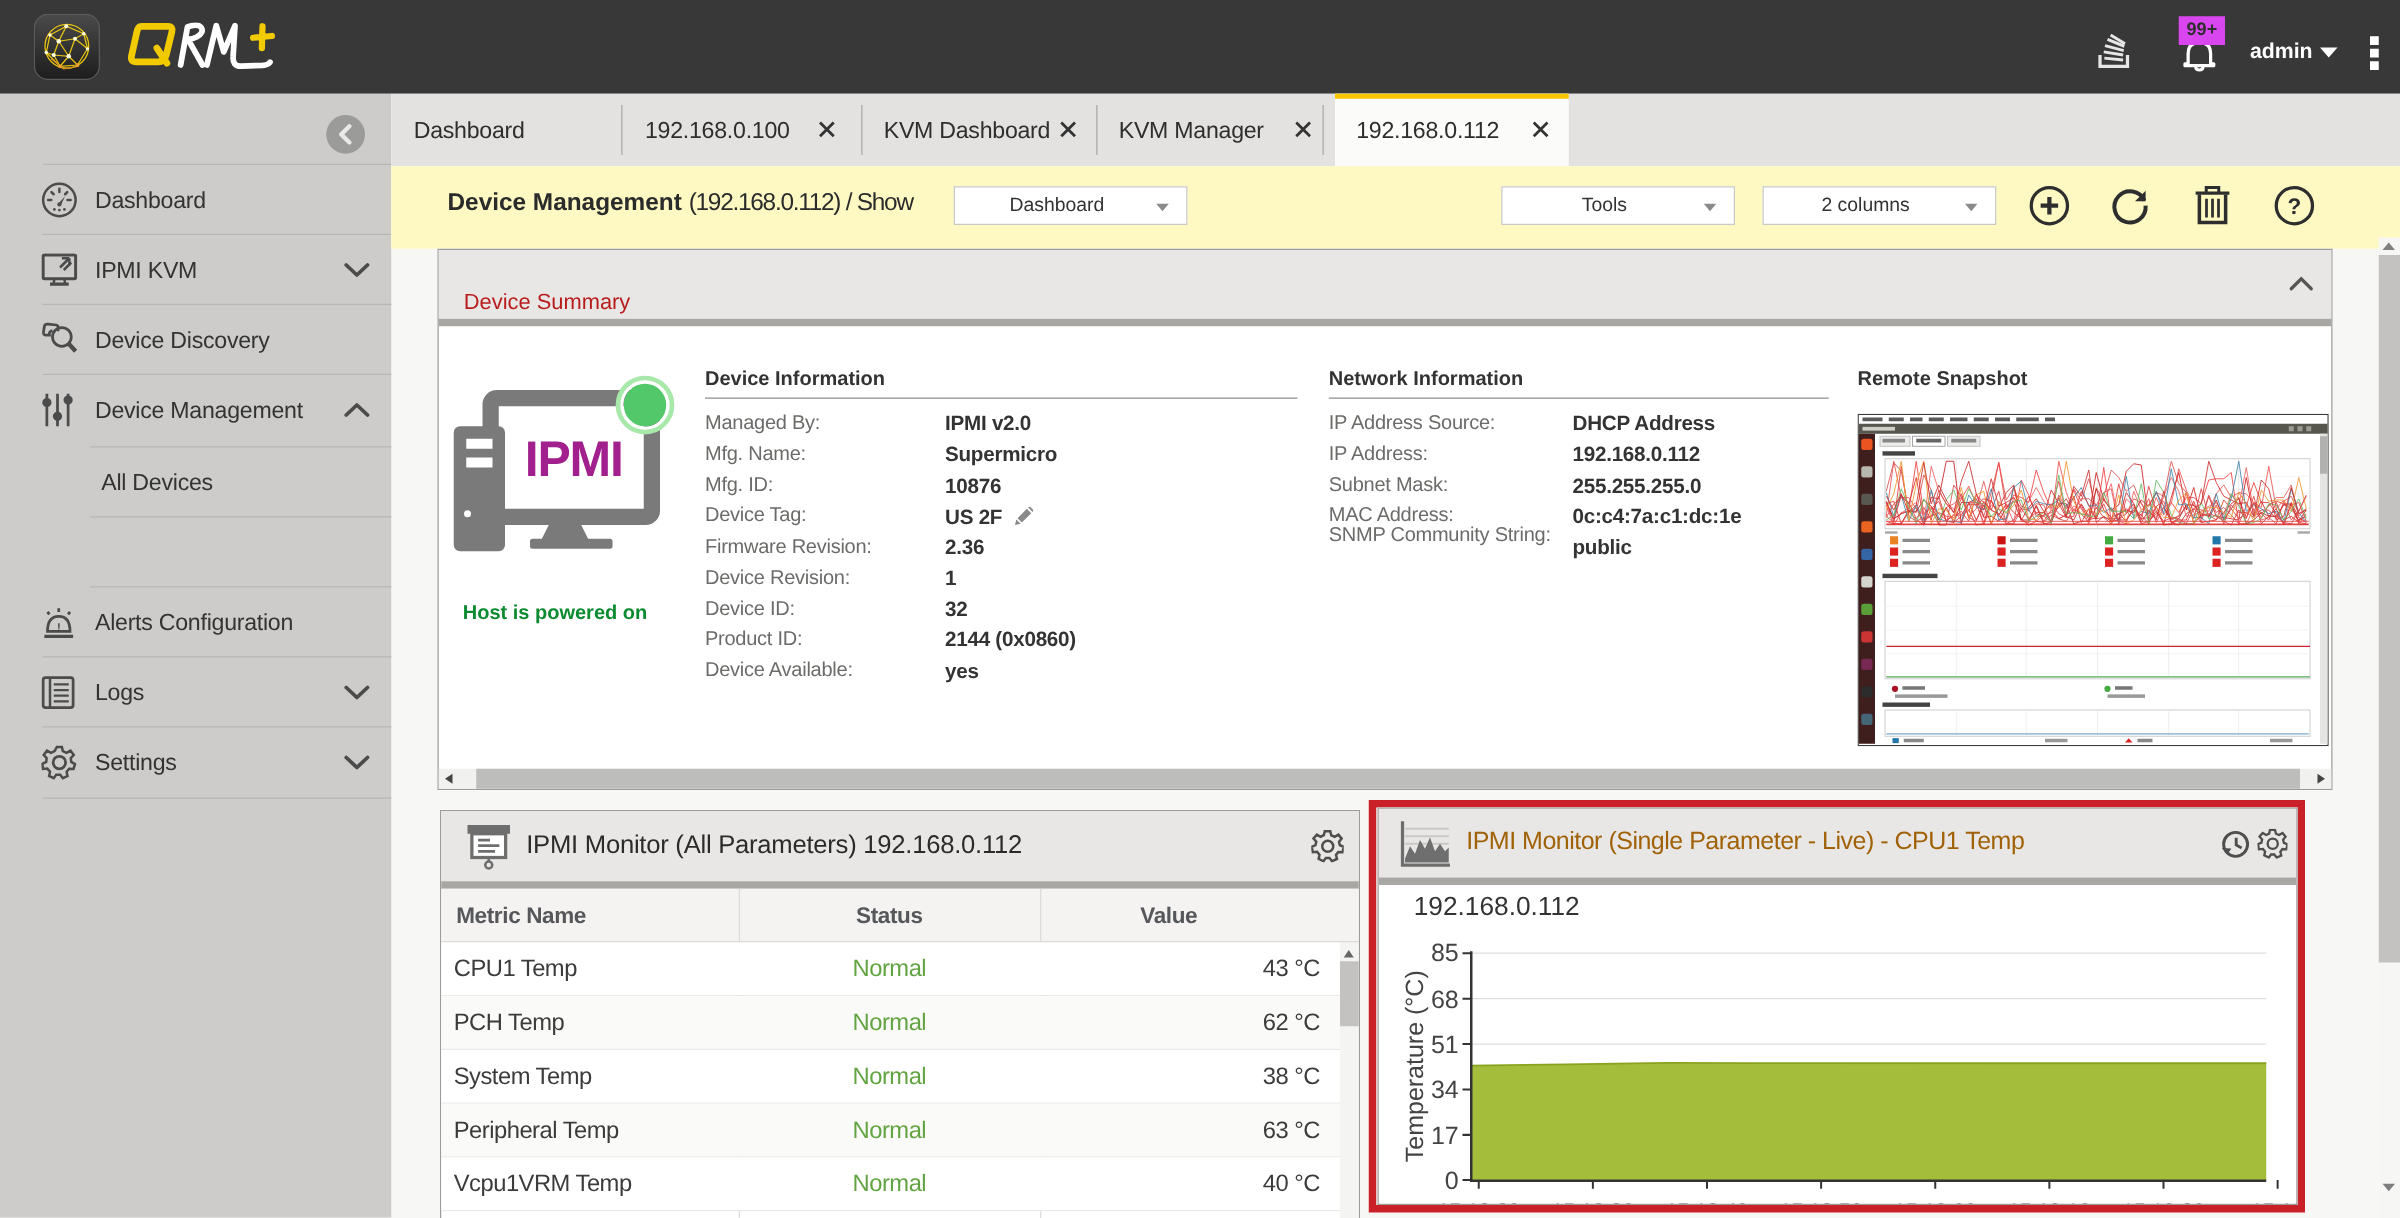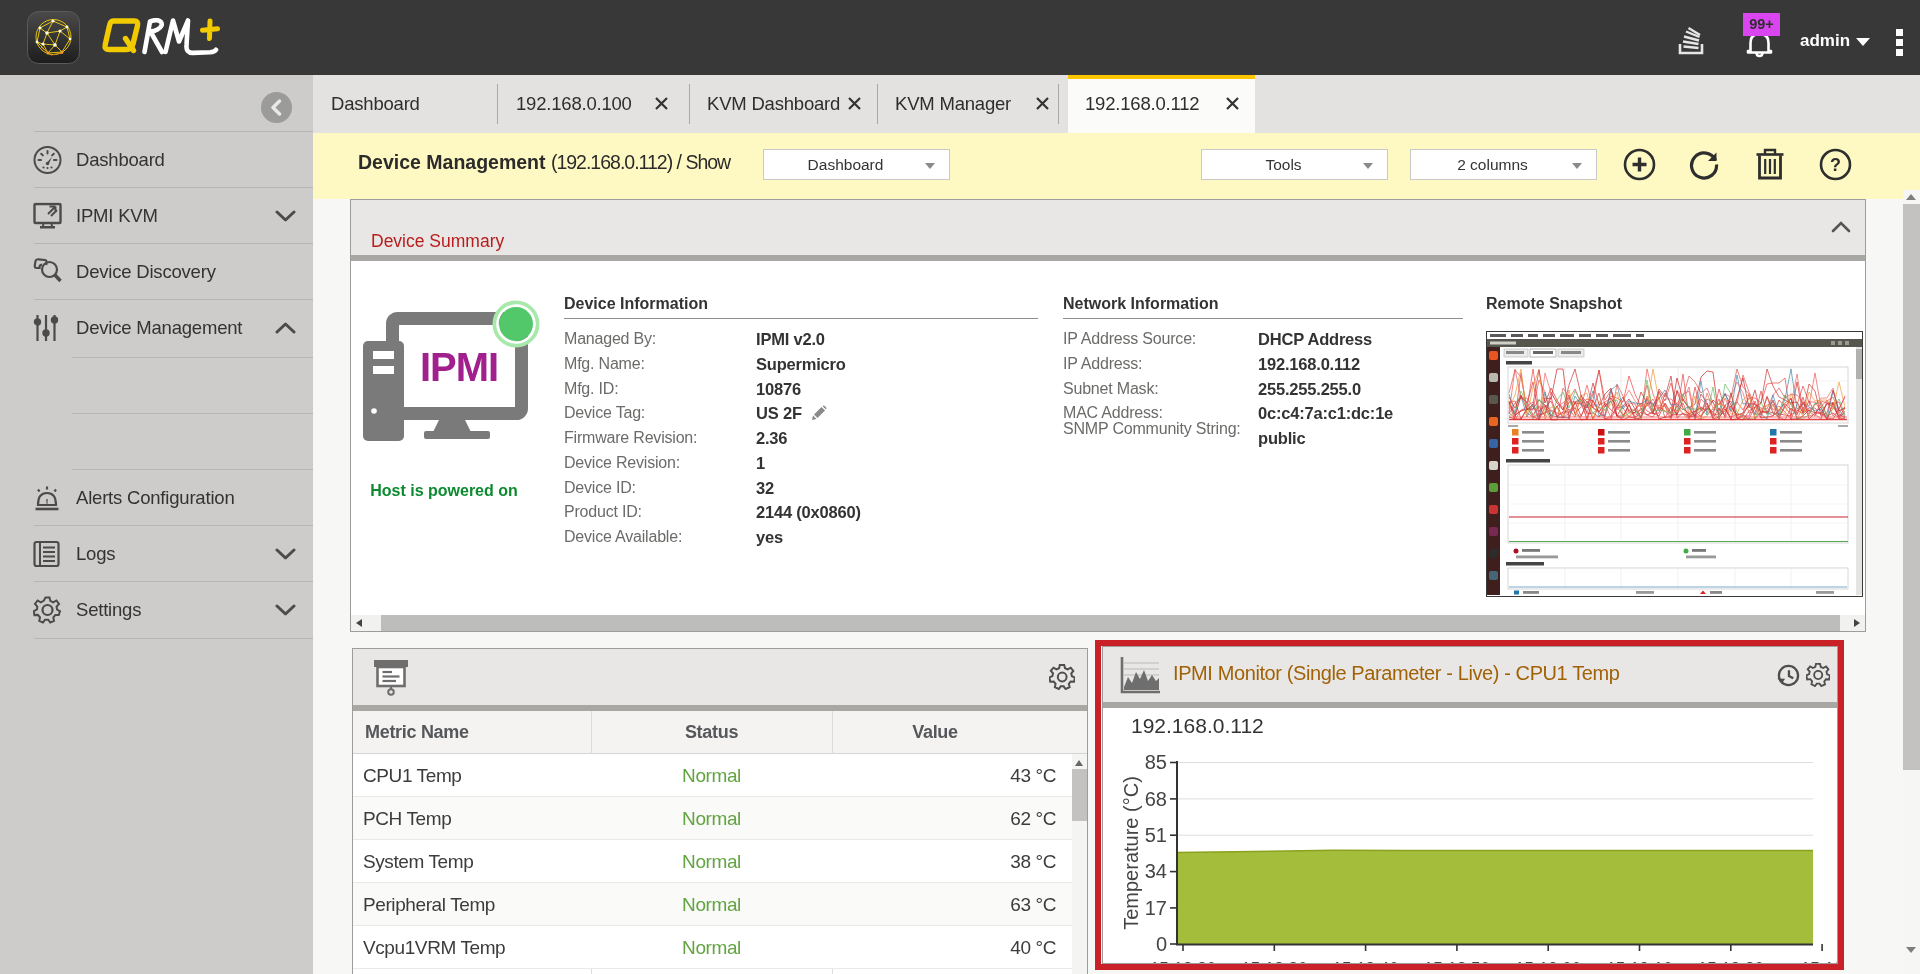--- a/index.html
+++ b/index.html
@@ -193,20 +193,23 @@
         <path d="M21.5 2 L21.5 28" fill="none"></path>
           <circle cx="21.5" cy="7" r="2.6"></circle>
       </g>
     </svg>
     <div class="mtext">Device Management</div>
     <svg class="chev" width="21" height="12" viewBox="0 0 21 12">
         <path d="M2 10 L10.5 2 L19 10" stroke="#4b4b4b" stroke-width="3" fill="none" stroke-linecap="round" stroke-linejoin="round"></path>
       </svg>
   </div>
 
+  <div class="mitem" style="top:283px;">
+      <div class="mtext msub">All Devices</div>
+    </div>
 
   <div class="mitem" style="top:395px;">
     <svg class="micon" width="28" height="28" viewBox="0 0 28 28">
       <g fill="none" stroke="#4b4b4b" stroke-width="2.2">
         <path d="M5 21 Q5 9 14 9 Q23 9 23 21 Z"></path>
         <path d="M2.5 25 L25.5 25" stroke-width="2.6"></path>
         <path d="M14 5.5 L14 2.5"></path>
           <path d="M6.5 7.5 L5 5.5"></path>
           <path d="M21.5 7.5 L23 5.5"></path>
       </g>
@@ -510,20 +513,21 @@
       <rect x="2" y="0" width="34" height="7" fill="#6e6e6e"></rect>
       <rect x="5.5" y="7" width="27" height="19" fill="#fff" stroke="#6e6e6e" stroke-width="2.6"></rect>
       <g stroke="#6e6e6e" stroke-width="2.2">
           <path d="M10.5 12 L20 12"></path>
           <path d="M10.5 16.5 L27.5 16.5"></path>
           <path d="M10.5 21 L24 21"></path>
         </g>
       <path d="M19 26 L19 29.5" stroke="#6e6e6e" stroke-width="2"></path>
       <circle cx="19" cy="32" r="2.8" fill="none" stroke="#6e6e6e" stroke-width="2"></circle>
     </svg>
+    <div class="abs" style="left:68px;top:15px;font-size:20.5px;letter-spacing:-0.2px;color:#2b2b2b;">IPMI Monitor (All Parameters) 192.168.0.112</div>
     <svg class="abs" style="left:696px;top:15px;" width="26" height="26" viewBox="0 0 26 26">
       <path id="gear" d="M10.8 1 L15.2 1 L16 4.3 L18.7 5.4 L21.7 3.7 L24.3 6.9 L22.2 9.5 L22.9 12.2 L26 13.5 L25 17.8 L21.6 17.6 L19.8 19.9 L20.6 23.2 L16.6 25 L14.6 22.3 L11.7 22.3 L9.8 25 L5.9 23.1 L6.6 19.8 L4.7 17.5 L1.2 17.8 L0.4 13.4 L3.4 12.1 L4 9.3 L1.8 6.8 L4.5 3.7 L7.5 5.4 L10.1 4.2 Z" fill="none" stroke="#4e4e4e" stroke-width="2"></path>
       <circle cx="13.2" cy="13" r="4.4" fill="none" stroke="#4e4e4e" stroke-width="2"></circle>
     </svg>
   </div>
   <div class="pbar" style="top:56px;"></div>
   <div class="abs" style="left:0;top:62px;width:734px;height:43px;background:#f4f3f1;border-bottom:1px solid #d5d5d3;">
     <div class="abs" style="left:12px;top:0;height:43px;line-height:43px;font-weight:bold;font-size:18px;letter-spacing:-0.3px;color:#55575a;">Metric Name</div>
     <div class="abs" style="left:238px;width:241px;top:0;height:43px;line-height:43px;font-weight:bold;font-size:18px;letter-spacing:-0.3px;color:#55575a;text-align:center;">Status</div>
     <div class="abs" style="left:479px;width:206px;top:0;height:43px;line-height:43px;font-weight:bold;font-size:18px;letter-spacing:-0.3px;color:#55575a;text-align:center;">Value</div>

